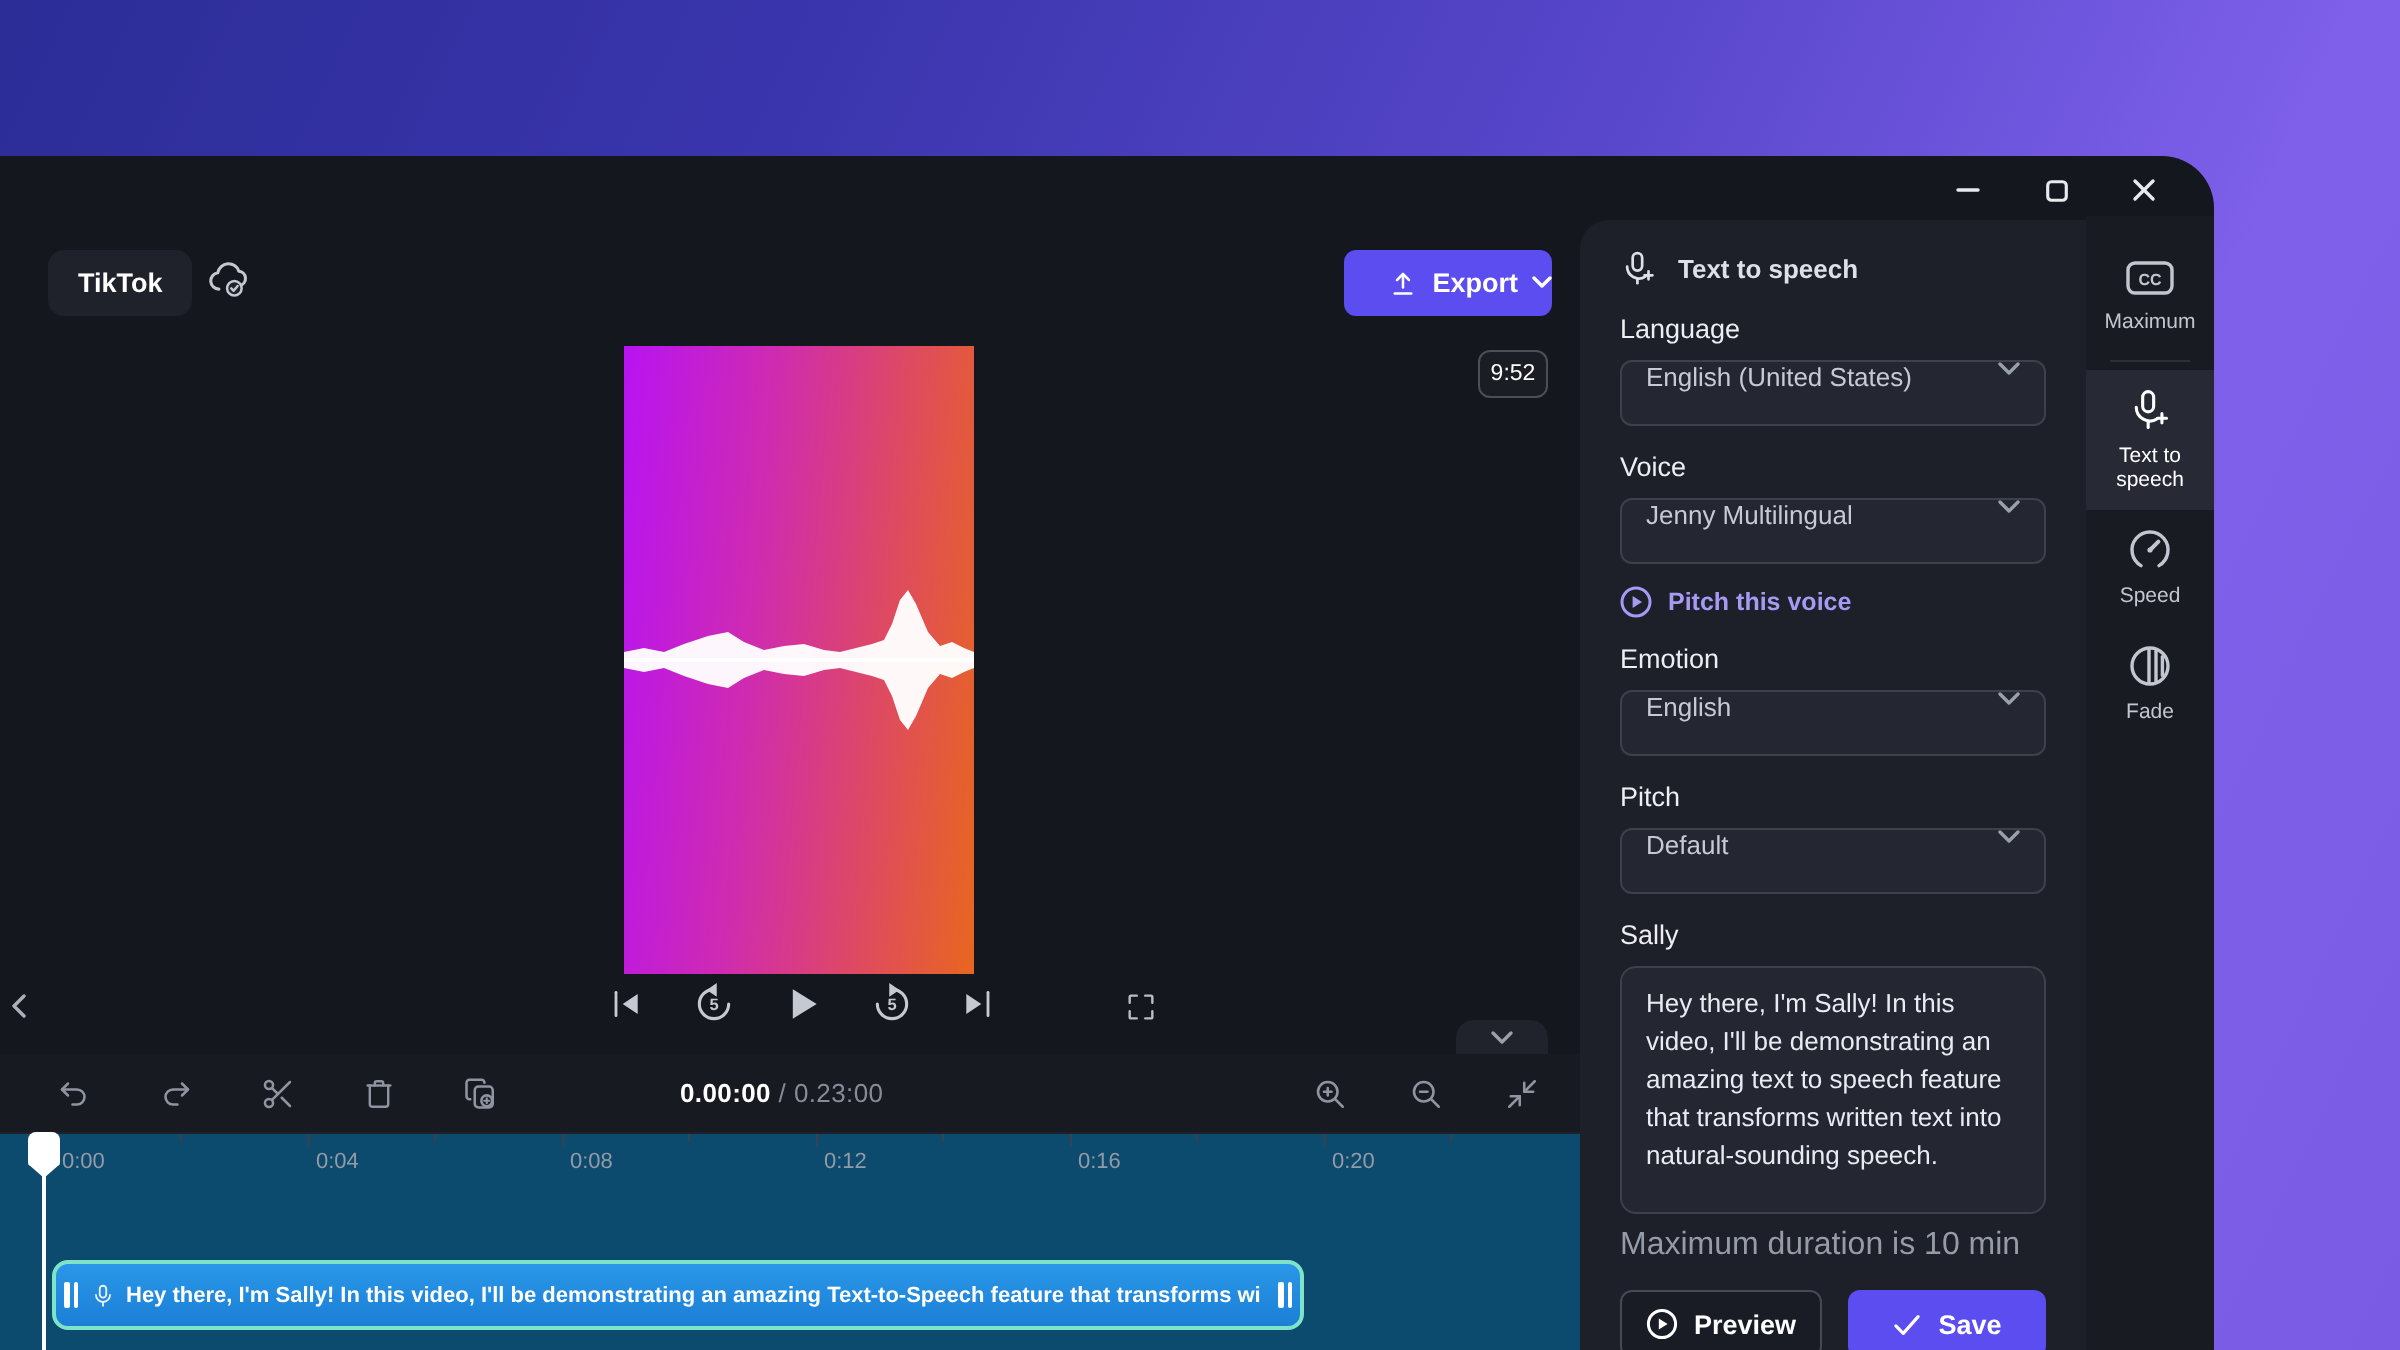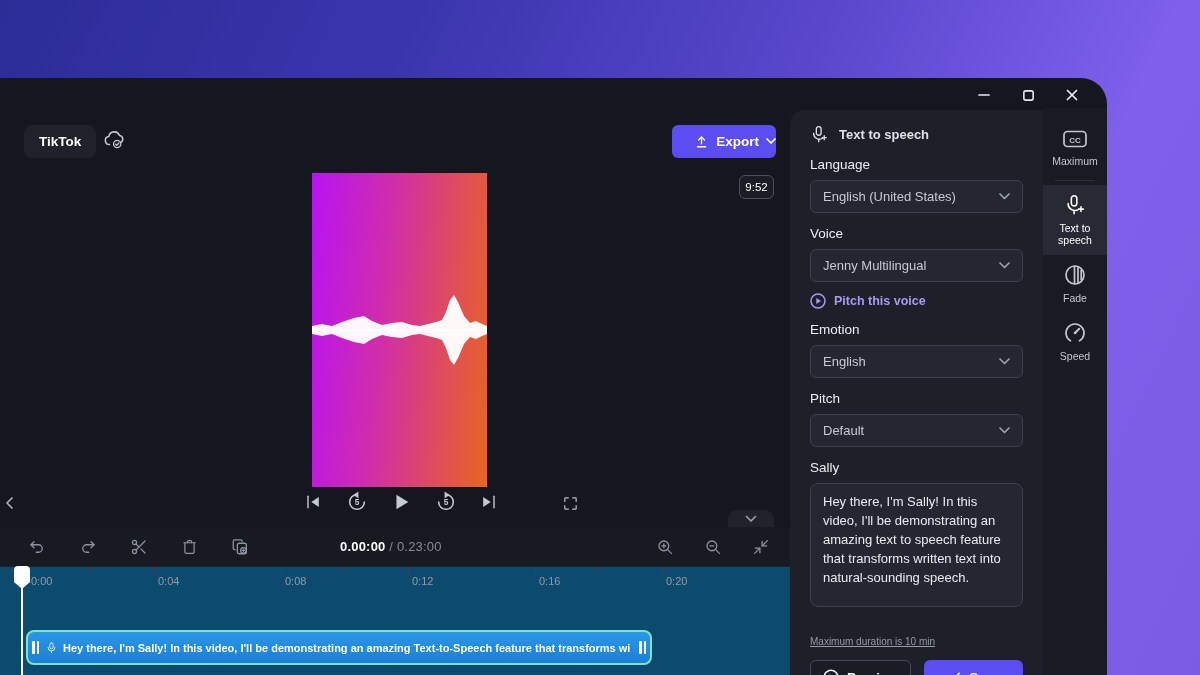--- a/index.html
+++ b/index.html
@@ -73,29 +73,29 @@
   .playhead-head:after { content:""; position:absolute; left:0; top:16px;
     border-left:8px solid transparent; border-right:8px solid transparent; border-top:7px solid #fff; }
 
   
   .panel { position:absolute; left:790px; top:32px; width:253px; height:565px;
     background:#1d1f29; border-radius:14px 0 0 0; padding:15px 20px; }
   .panel-header { display:flex; align-items:center; gap:10px; color:#dde0e8;
     font-size:13px; font-weight:600; margin-bottom:10px; }
   .fld-label { font-size:13.5px; color:#eceef3; margin:13px 0 8px; }
   .select { height:33px; background:#242731; border:1px solid #3d414d; border-radius:6px;
-    display:flex; align-items:center; justify-content:space-between; padding:0 12px;
+    display:flex; justify-content:space-between; padding:0 12px;
     color:#c6cad4; font-size:13px; cursor:pointer; }
   .select .chev { color:#9aa0ab; }
   .hear-link { margin-top:11px; display:flex; align-items:center; gap:8px;
     color:#a79af5; font-size:12.5px; font-weight:700; cursor:pointer; }
   .tts-textarea { width:100%; height:124px; background:#242731; border:1px solid #3d414d;
     border-radius:8px; color:#e8ebf1; font-size:13px; line-height:19px; padding:8px 12px;
     resize:none; font-family:"Liberation Sans",sans-serif; }
-  .helper { font-size:10px; color:#959ba7; margin-top:25px;text-decoration:underline; }
+  .helper { font-size:16px; color:#959ba7; margin-top:2px; }
   .panel-actions { display:flex; gap:13px; margin-top:13px; }
   .pbtn { flex:1; height:34px; border-radius:6px; display:flex; align-items:center;
     justify-content:center; gap:8px; font-size:13.5px; font-weight:700; cursor:pointer; }
   .pbtn.preview { background:#1a1c25; border:1px solid #454a56; color:#fff; }
   .pbtn.save { border:none; color:#fff; }
 
   
   .sidebar { position:absolute; left:1043px; top:30px; width:64px; height:567px;
     background:#191b23; padding-top:12px; font-size:10.5px; color:#c2c6d0; text-align:center; }
   .side-item { width:100%; padding:8px 2px 9px; cursor:pointer; display:flex;
@@ -417,33 +417,33 @@
             <path d="M4.5 10.5a7.5 7.5 0 0 0 11.5 6.3"></path>
             <line x1="11" y1="18.5" x2="11" y2="21.5"></line>
             <path d="M18.5 14v5M16 16.5h5"></path>
         </svg>
       </span>
       <span>Text to speech</span>
     </div>
     <div class="side-item">
       <span>
         <svg width="24" height="24" viewBox="0 0 24 24" class="ic" stroke-width="1.6">
+          <path d="M7.5 19.8a9 9 0 1 1 9 0"></path>
+            <line x1="12" y1="12" x2="16.2" y2="7.8" stroke-width="2"></line>
+            <circle cx="12" cy="12" r="1.3" fill="currentColor" stroke="none"></circle>
+        </svg>
+      </span>
+      <span>Speed</span>
+    </div>
+    <div class="side-item">
+      <span>
+        <svg width="24" height="24" viewBox="0 0 24 24" class="ic" stroke-width="1.6">
           <circle cx="12" cy="12" r="9"></circle>
             <line x1="11.5" y1="3.4" x2="11.5" y2="20.6"></line>
             <line x1="15" y1="4.6" x2="15" y2="19.4"></line>
             <line x1="18.2" y1="7.3" x2="18.2" y2="16.7"></line>
         </svg>
       </span>
       <span>Fade</span>
     </div>
-    <div class="side-item">
-      <span>
-        <svg width="24" height="24" viewBox="0 0 24 24" class="ic" stroke-width="1.6">
-          <path d="M7.5 19.8a9 9 0 1 1 9 0"></path>
-            <line x1="12" y1="12" x2="16.2" y2="7.8" stroke-width="2"></line>
-            <circle cx="12" cy="12" r="1.3" fill="currentColor" stroke="none"></circle>
-        </svg>
-      </span>
-      <span>Speed</span>
-    </div>
   </div>
 
 </div>
 
 </body></html>

